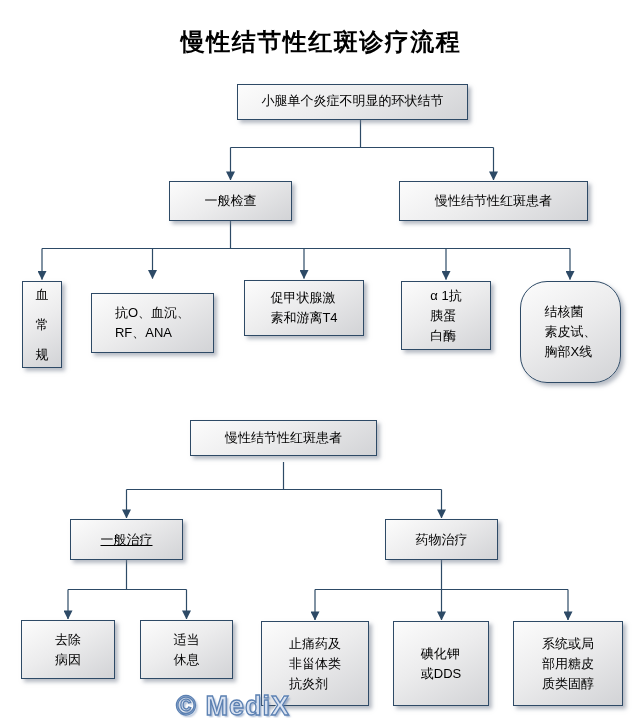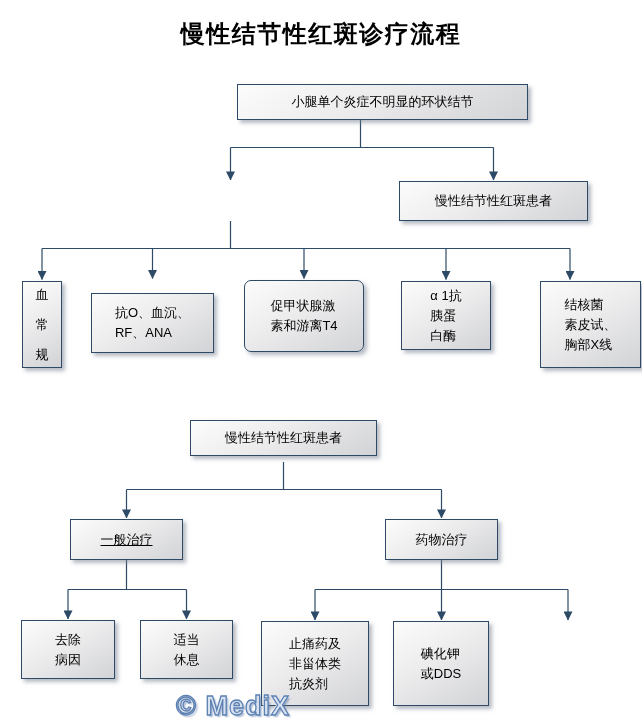--- a/index.html
+++ b/index.html
@@ -8,21 +8,21 @@
     width:642px;height:718px;
     background:#ffffff;
     overflow:hidden;
     font-family:"Liberation Sans","DejaVu Sans",sans-serif;
   }
   .page-title{
     position:absolute;left:0;right:0;top:14px;
     text-align:center;
     font-size:24px;font-weight:700;color:#000000;
     letter-spacing:1.5px;
-    margin:4px;
+    margin:12px;
   }
   .connectors{
     position:absolute;left:0;top:0;z-index:1;
   }
   .node{
     position:absolute;z-index:2;
     box-sizing:border-box;
     border:1.5px solid #2e4a66;
     background:linear-gradient(150deg,#fcfcfc 0%,#ececed 45%,#d2d3d6 100%);
     box-shadow:3px 3px 4px rgba(120,130,145,0.55);
@@ -84,52 +84,55 @@
       <path d="M186.5 589.5 L186.5 619" marker-end="url(#arw)"></path>
 
       <path d="M441.5 560 L441.5 589.5"></path>
       <path d="M315 589.5 L568 589.5"></path>
       <path d="M315 589.5 L315 620" marker-end="url(#arw)"></path>
       <path d="M441.5 589.5 L441.5 620" marker-end="url(#arw)"></path>
       <path d="M568 589.5 L568 620" marker-end="url(#arw)"></path>
     </g>
   </svg>
 
-  <div class="node" style="left:237px;top:84px;width:291px;height:36px;">
+  <div class="node" style="left:237px;top:84px;width:231px;height:36px;font-family:Liberation Mono, monospace;">
     <span class="txt">小腿单个炎症不明显的环状结节</span>
   </div>
 
+  <div class="node" style="left:169px;top:181px;width:123px;height:40px;">
+    <span class="txt">一般检查</span>
+  </div>
 
   <div class="node" style="left:399px;top:181px;width:189px;height:40px;">
     <span class="txt">慢性结节性红斑患者</span>
   </div>
 
   <div class="node" style="left:22px;top:281px;width:40px;height:87px;">
     <span class="txt v-spread">血
 常
 规</span>
   </div>
 
   <div class="node" style="left:91px;top:280px;width:123px;height:60px;margin-top:13px;">
     <span class="txt">抗O、血沉、
 RF、ANA</span>
   </div>
 
-  <div class="node" style="left:244px;top:280px;width:120px;height:72px;border-radius:7px;">
+  <div class="node" style="left:244px;top:280px;width:120px;height:56px;">
     <span class="txt">促甲状腺激
 素和游离T4</span>
   </div>
 
   <div class="node" style="left:401px;top:281px;width:90px;height:69px;">
     <span class="txt">α 1抗
 胰蛋
 白酶</span>
   </div>
 
-  <div class="node" style="left:540px;top:281px;width:101px;height:87px;">
+  <div class="node" style="left:520px;top:281px;width:101px;height:102px;border-radius:27px;">
     <span class="txt">结核菌
 素皮试、
 胸部X线</span>
   </div>
 
   <div class="node" style="left:190px;top:420px;width:187px;height:36px;">
     <span class="txt">慢性结节性红斑患者</span>
   </div>
 
   <div class="node" style="left:70px;top:519px;width:113px;height:41px;text-decoration:underline;">
@@ -154,16 +157,21 @@
     <span class="txt">止痛药及
 非甾体类
 抗炎剂</span>
   </div>
 
   <div class="node" style="left:393px;top:621px;width:96px;height:85px;">
     <span class="txt">碘化钾
 或DDS</span>
   </div>
 
+  <div class="node" style="left:513px;top:621px;width:110px;height:85px;">
+    <span class="txt">系统或局
+部用糖皮
+质类固醇</span>
+  </div>
 
   <div class="watermark">© MediX</div>
 
 </div>
 
 </body></html>

